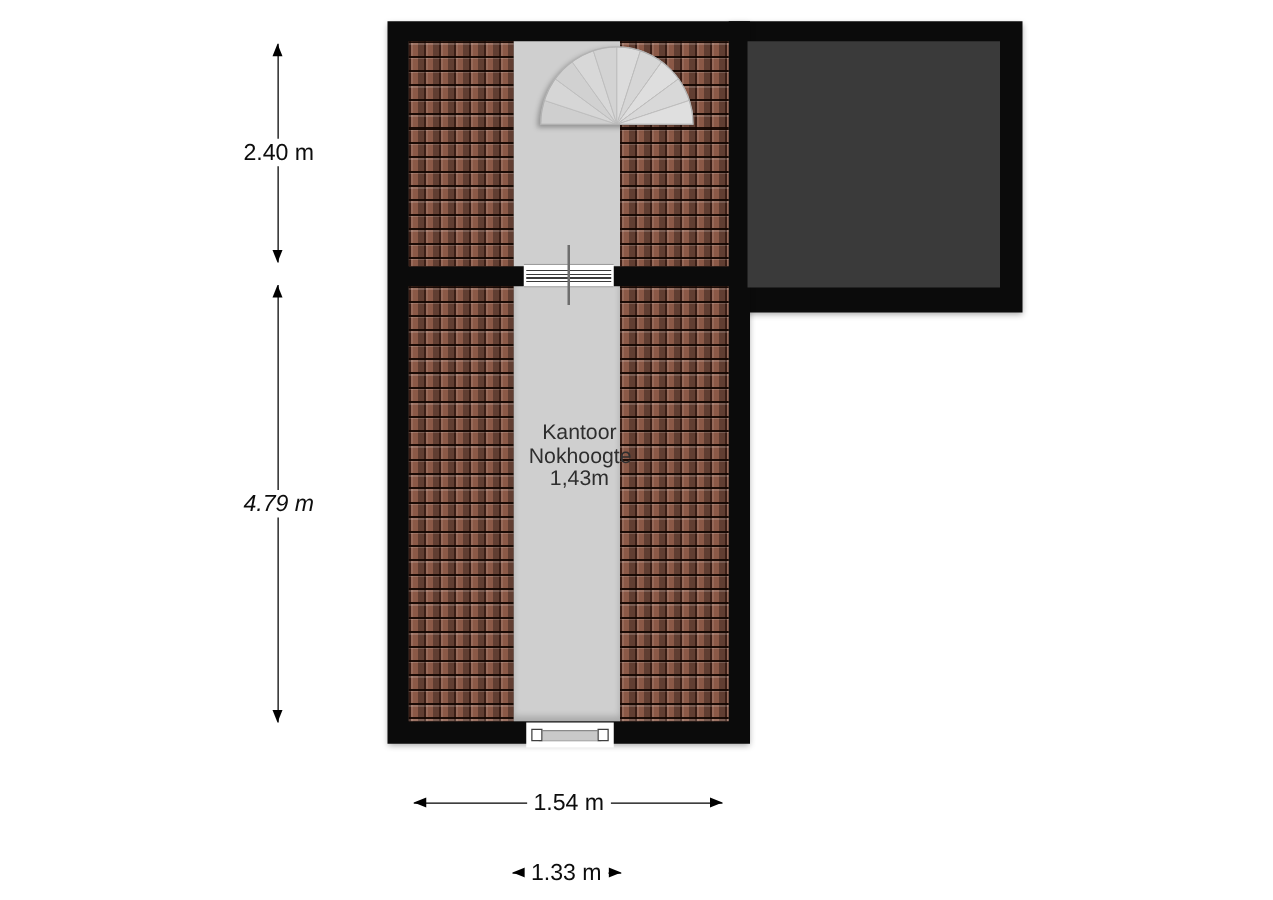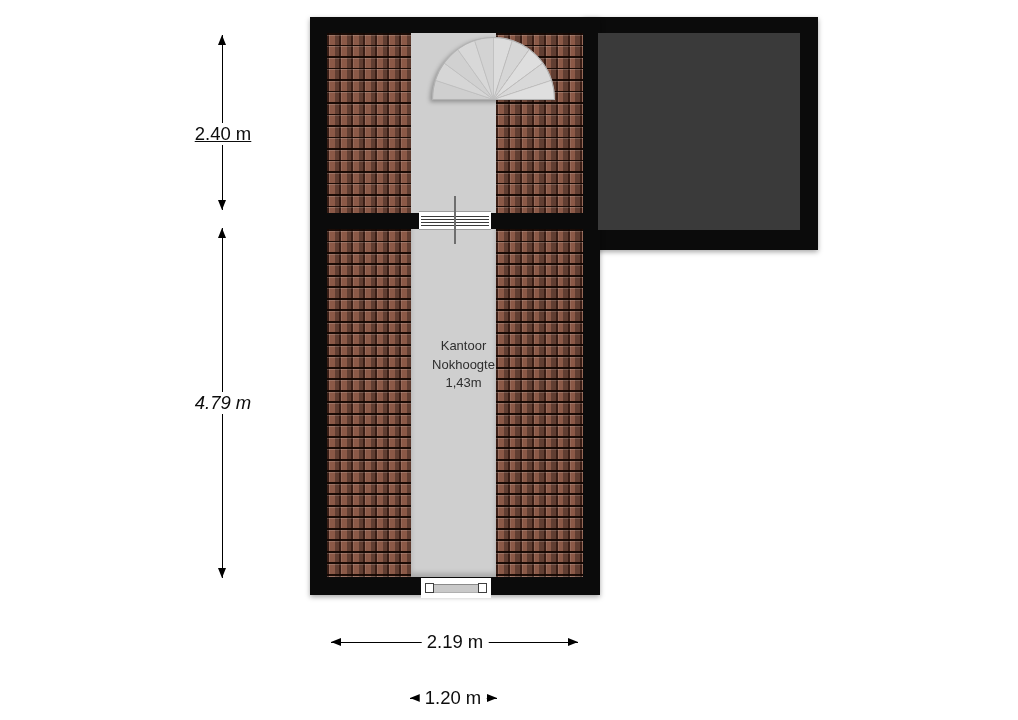--- a/index.html
+++ b/index.html
@@ -46,21 +46,21 @@
                 background:repeating-linear-gradient(180deg,#3a3a3a 0px,#3a3a3a 1px,transparent 1px,transparent 3px); }
   .section-line { position:absolute; left:454px; top:196px; width:2px; height:48px; background:#6e6e6e; }
   
   .win-outer { position:absolute; left:421px; top:578px; width:70px; height:20px; background:#ffffff; }
   .win-bar   { position:absolute; left:431px; top:584px; width:50px; height:9px; background:#c9c9c9;
                border-top:1px solid #8a8a8a; border-bottom:1px solid #b0b0b0; }
   .win-jamb  { position:absolute; top:583px; width:9px; height:10px; background:#ffffff; border:1.5px solid #3f3f3f; }
   .win-jamb.l { left:425px; } .win-jamb.r { left:478px; }
   
   .room-label { position:absolute; left:403px; top:337px; width:101px; text-align:center;
-                font-size:13px; line-height:18.5px; color:#2e2e2e;padding-left:20px; }
+                font-size:17px; line-height:18.5px; color:#2e2e2e;padding-left:20px; }
   
   .dim-line { position:absolute; background:#000000; }
   .dim-line.v { width:1px; } .dim-line.h { height:1px; }
   .arrow { position:absolute; width:0; height:0; }
   .arrow.up    { border-left:4px solid transparent; border-right:4px solid transparent; border-bottom:10px solid #000; }
   .arrow.down  { border-left:4px solid transparent; border-right:4px solid transparent; border-top:10px solid #000; }
   .arrow.left  { border-top:4px solid transparent; border-bottom:4px solid transparent; border-right:10px solid #000; }
   .arrow.right { border-top:4px solid transparent; border-bottom:4px solid transparent; border-left:10px solid #000; }
   .dim-label { position:absolute; transform:translate(-50%,-50%); background:#ffffff; padding:0 5px;
                font-size:18.5px; color:#0d0d0d; white-space:nowrap; }
@@ -109,30 +109,30 @@
 
   <div class="room-label">
     <span style="display:block">Kantoor</span>
     <span style="display:block">Nokhoogte</span>
     <span style="display:block">1,43m</span>
   </div>
 
   <div class="dim-line v" style="left:222px; top:35px; height:175px;"></div>
   <div class="arrow up" style="left:218px; top:35px;"></div>
   <div class="arrow down" style="left:218px; top:200px;"></div>
-  <div class="dim-label" style="left:223px; top:134px;text-decoration:underline;">2.40 m</div>
+  <div class="dim-label" style="left:223px; top:122px;">2.40 m</div>
 
   <div class="dim-line v" style="left:222px; top:228px; height:350px;"></div>
   <div class="arrow up" style="left:218px; top:228px;"></div>
   <div class="arrow down" style="left:218px; top:568px;"></div>
   <div class="dim-label" style="left:223px; top:403px;font-style:italic;">4.79 m</div>
 
   <div class="dim-line h" style="left:331px; top:642px; width:247px;"></div>
   <div class="arrow left" style="left:331px; top:638px;"></div>
   <div class="arrow right" style="left:568px; top:638px;"></div>
-  <div class="dim-label" style="left:455px; top:642px;">2.19 m</div>
+  <div class="dim-label" style="left:455px; top:642px;">1.54 m</div>
 
   <div class="dim-line h" style="left:410px; top:698px; width:87px;"></div>
   <div class="arrow left" style="left:410px; top:694px;"></div>
   <div class="arrow right" style="left:487px; top:694px;"></div>
-  <div class="dim-label" style="left:453px; top:698px;">1.20 m</div>
+  <div class="dim-label" style="left:453px; top:698px;">1.33 m</div>
 
 </div>
 
 </body></html>

